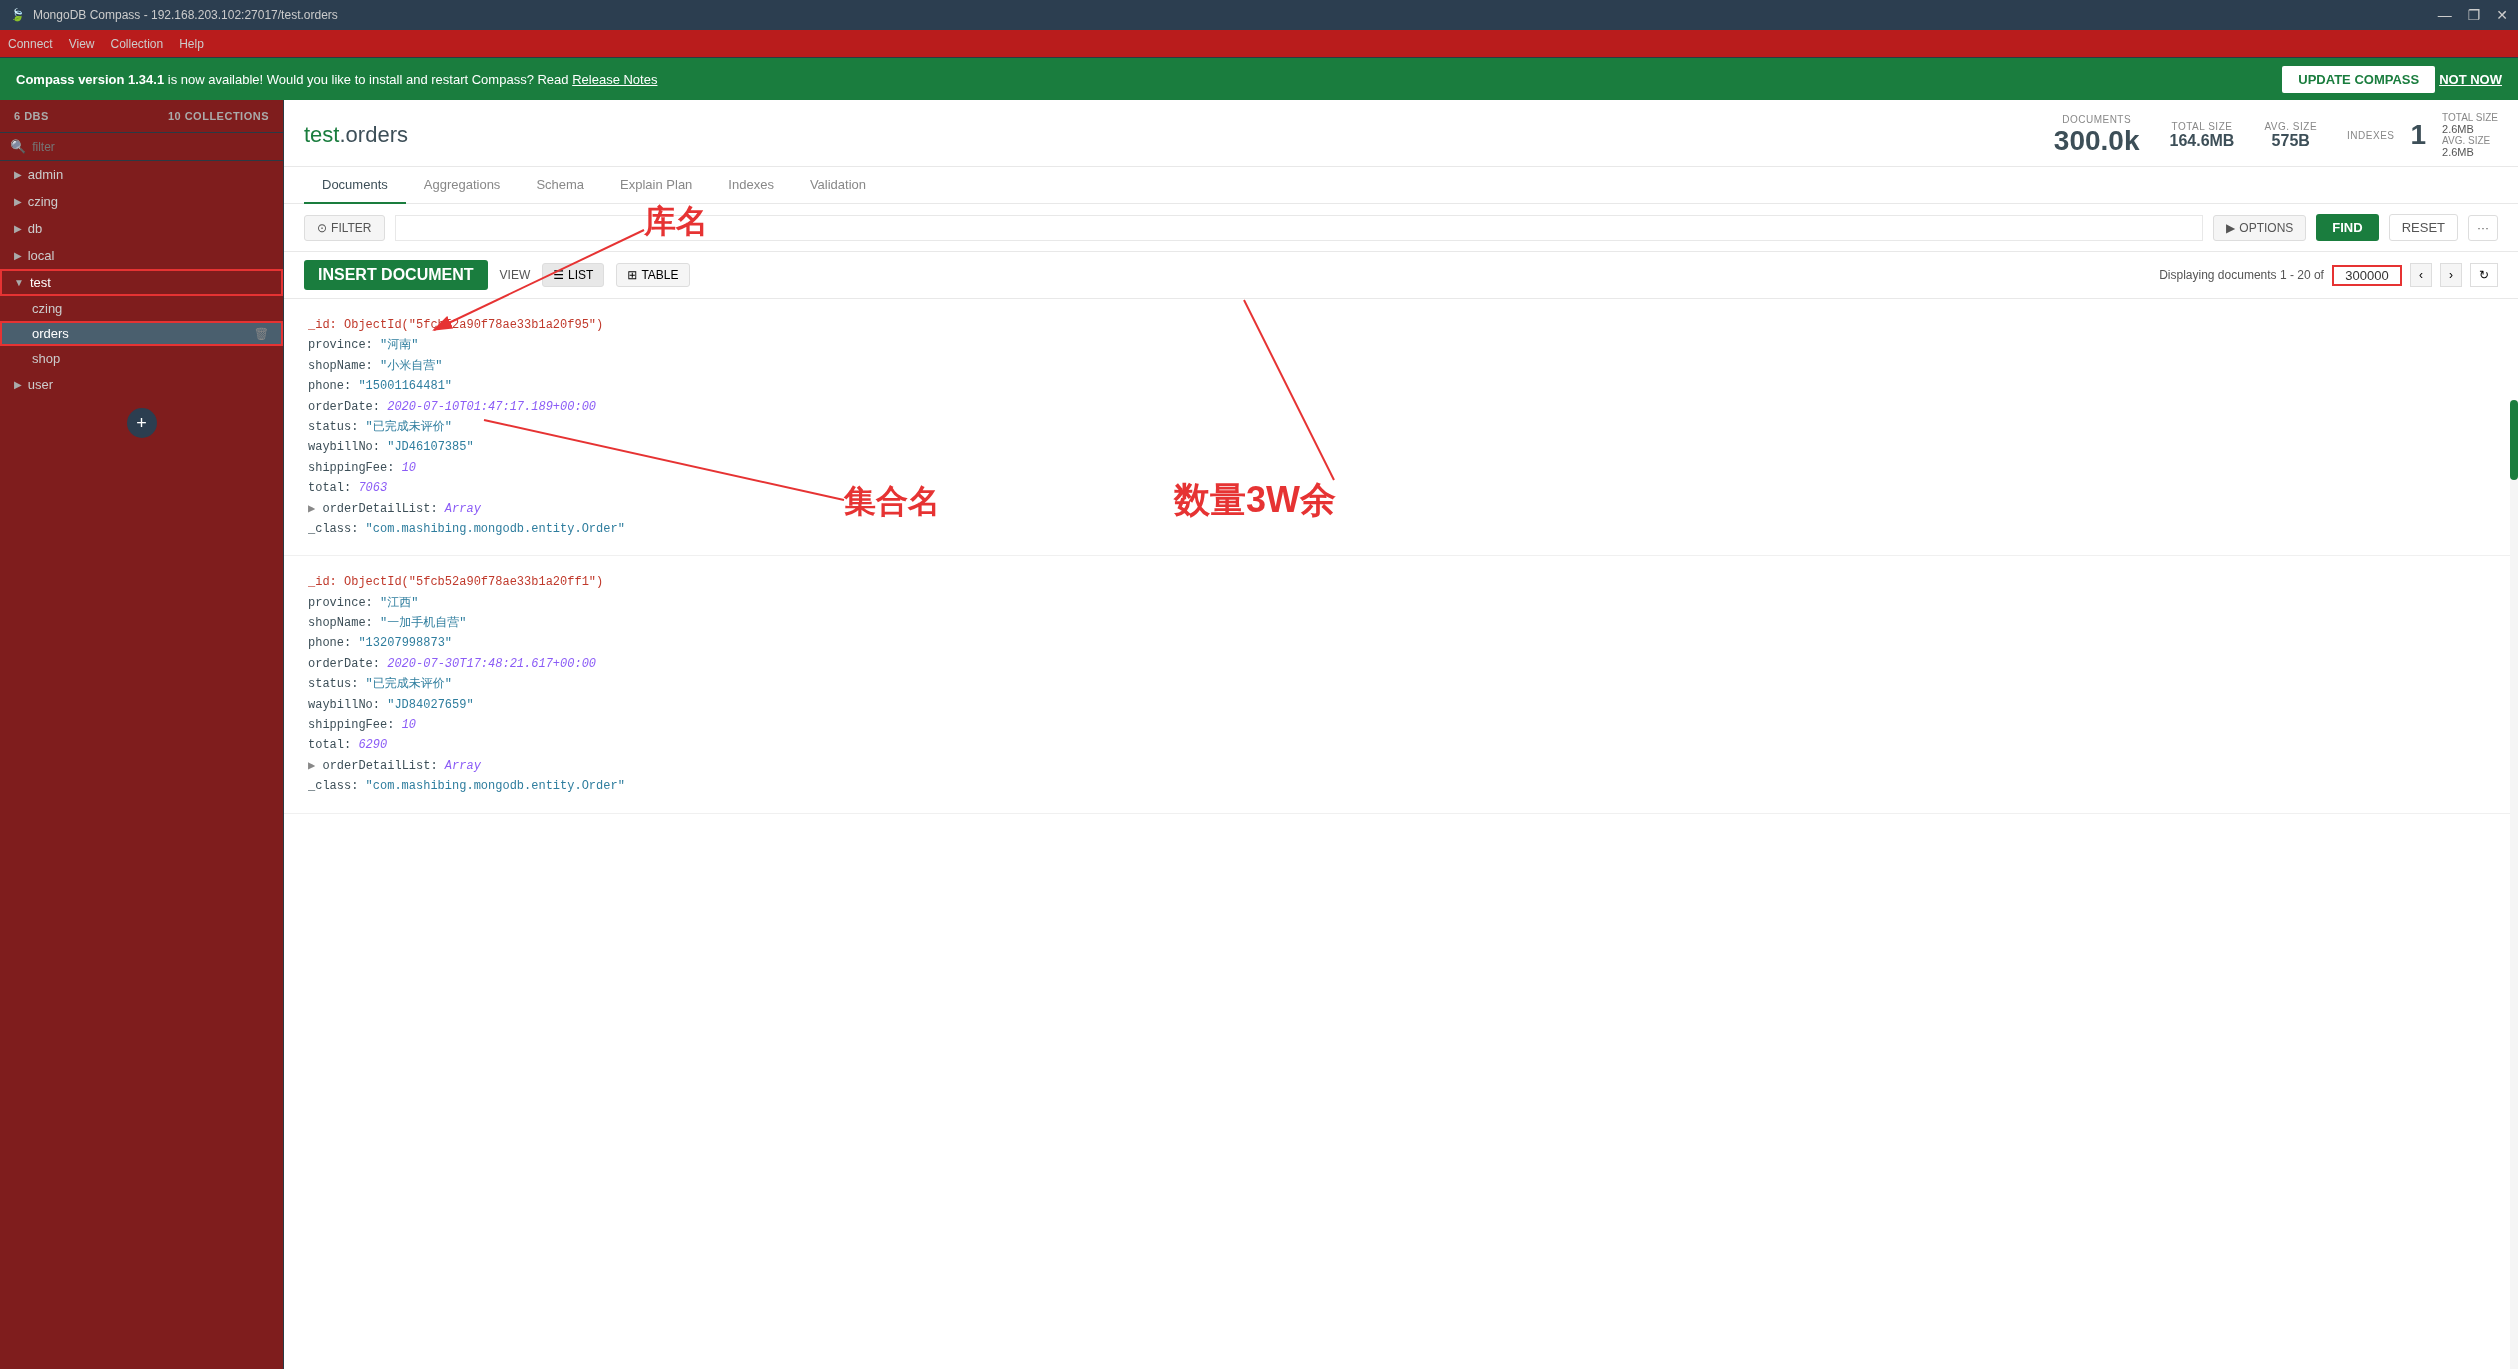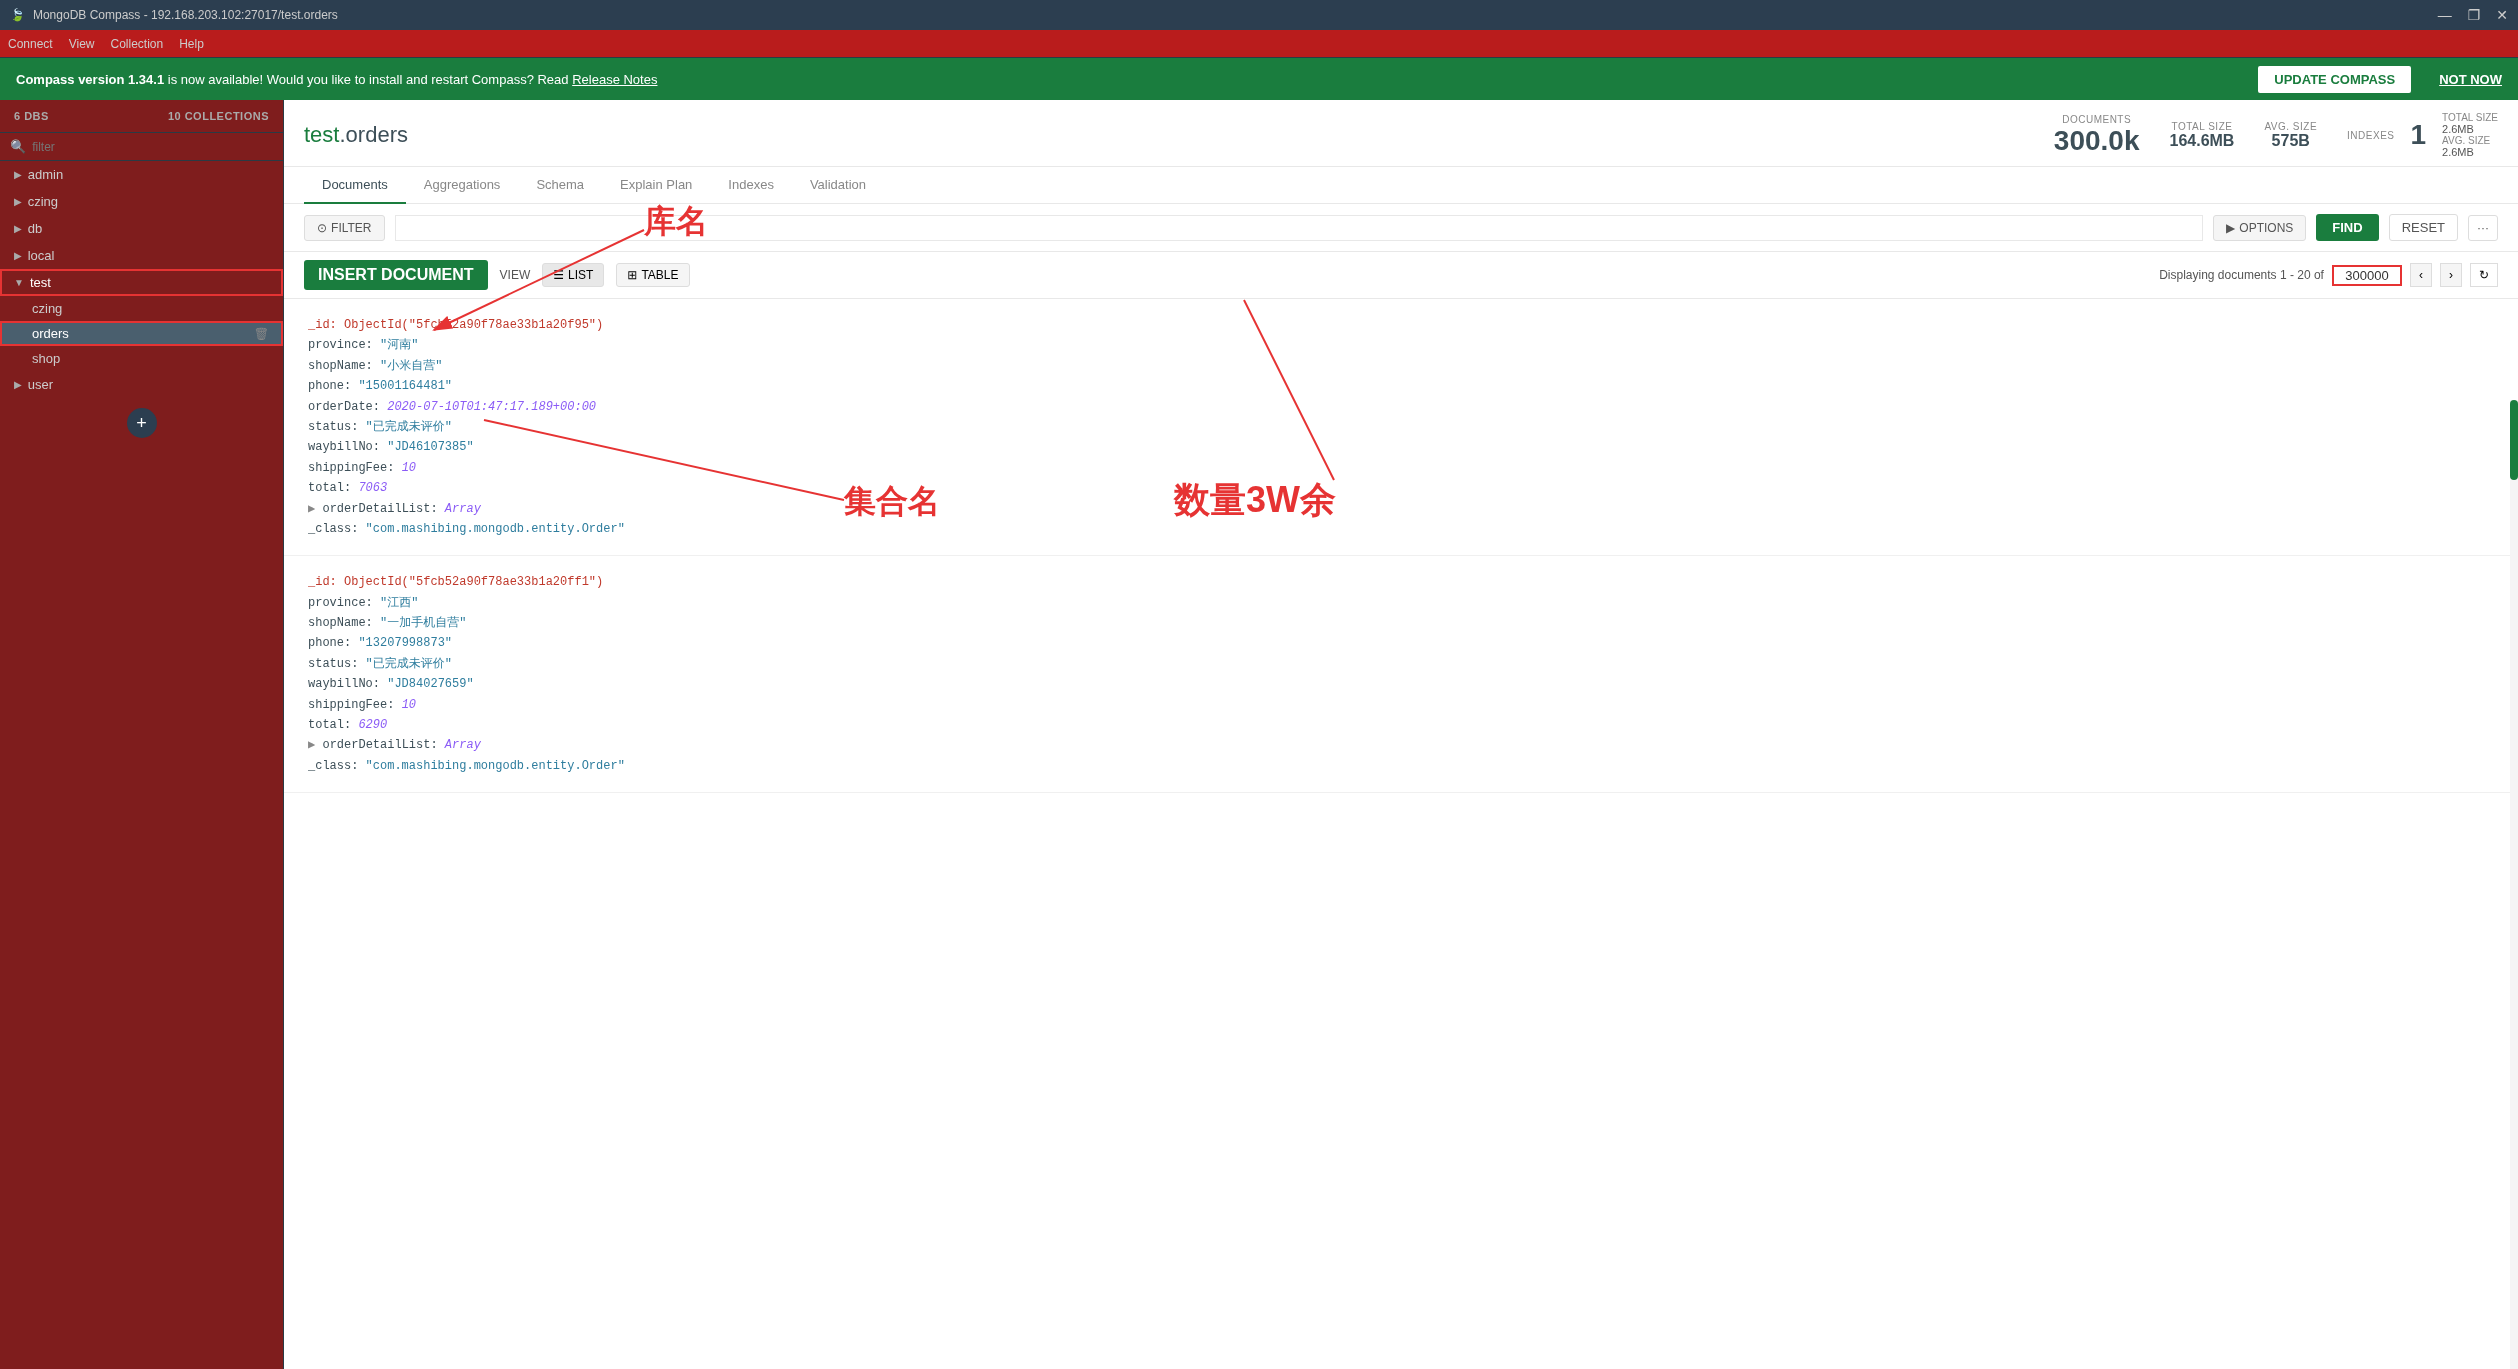--- a/index.html
+++ b/index.html
@@ -37,21 +37,21 @@
       background: #1a7d3e;
       color: #fff;
       height: 42px;
       display: flex;
       align-items: center;
       justify-content: space-between;
       padding: 0 16px;
       font-size: 13px;
     }
     .update-banner .banner-text a { color: #fff; text-decoration: underline; }
-    .update-banner .banner-actions { display: flex; gap: 28px; align-items: center; }
+    .update-banner .banner-actions { display: flex; gap: 4px; align-items: center; }
     .update-btn {
       background: #fff;
       color: #1a7d3e;
       border: none;
       padding: 6px 16px;
       font-weight: bold;
       font-size: 13px;
       cursor: pointer;
       border-radius: 2px;
     }
@@ -565,20 +565,21 @@
         <div><span class="doc-key">total: </span><span class="doc-value-number">7063</span></div>
         <div><span class="doc-expand">▶</span> <span class="doc-key">orderDetailList: </span><span class="doc-value-number">Array</span></div>
         <div><span class="doc-key">_class: </span><span class="doc-value-string">"com.mashibing.mongodb.entity.Order"</span></div>
       </div>
 
       <div class="document-block">
         <div style="color:#c0392b;">_id: ObjectId("5fcb52a90f78ae33b1a20ff1")</div>
         <div><span class="doc-key">province: </span><span class="doc-value-string">"江西"</span></div>
         <div><span class="doc-key">shopName: </span><span class="doc-value-string">"一加手机自营"</span></div>
         <div><span class="doc-key">phone: </span><span class="doc-value-string">"13207998873"</span></div>
+        <div><span class="doc-key">orderDate: </span><span class="doc-value-number">2020-07-30T17:48:21.617+00:00</span></div>
         <div><span class="doc-key">status: </span><span class="doc-value-string">"已完成未评价"</span></div>
         <div><span class="doc-key">waybillNo: </span><span class="doc-value-string">"JD84027659"</span></div>
         <div><span class="doc-key">shippingFee: </span><span class="doc-value-number">10</span></div>
         <div><span class="doc-key">total: </span><span class="doc-value-number">6290</span></div>
         <div><span class="doc-expand">▶</span> <span class="doc-key">orderDetailList: </span><span class="doc-value-number">Array</span></div>
         <div><span class="doc-key">_class: </span><span class="doc-value-string">"com.mashibing.mongodb.entity.Order"</span></div>
       </div>
     </div>
 
     <div style="position:absolute;top:0;left:0;width:100%;height:100%;pointer-events:none;overflow:hidden;">

